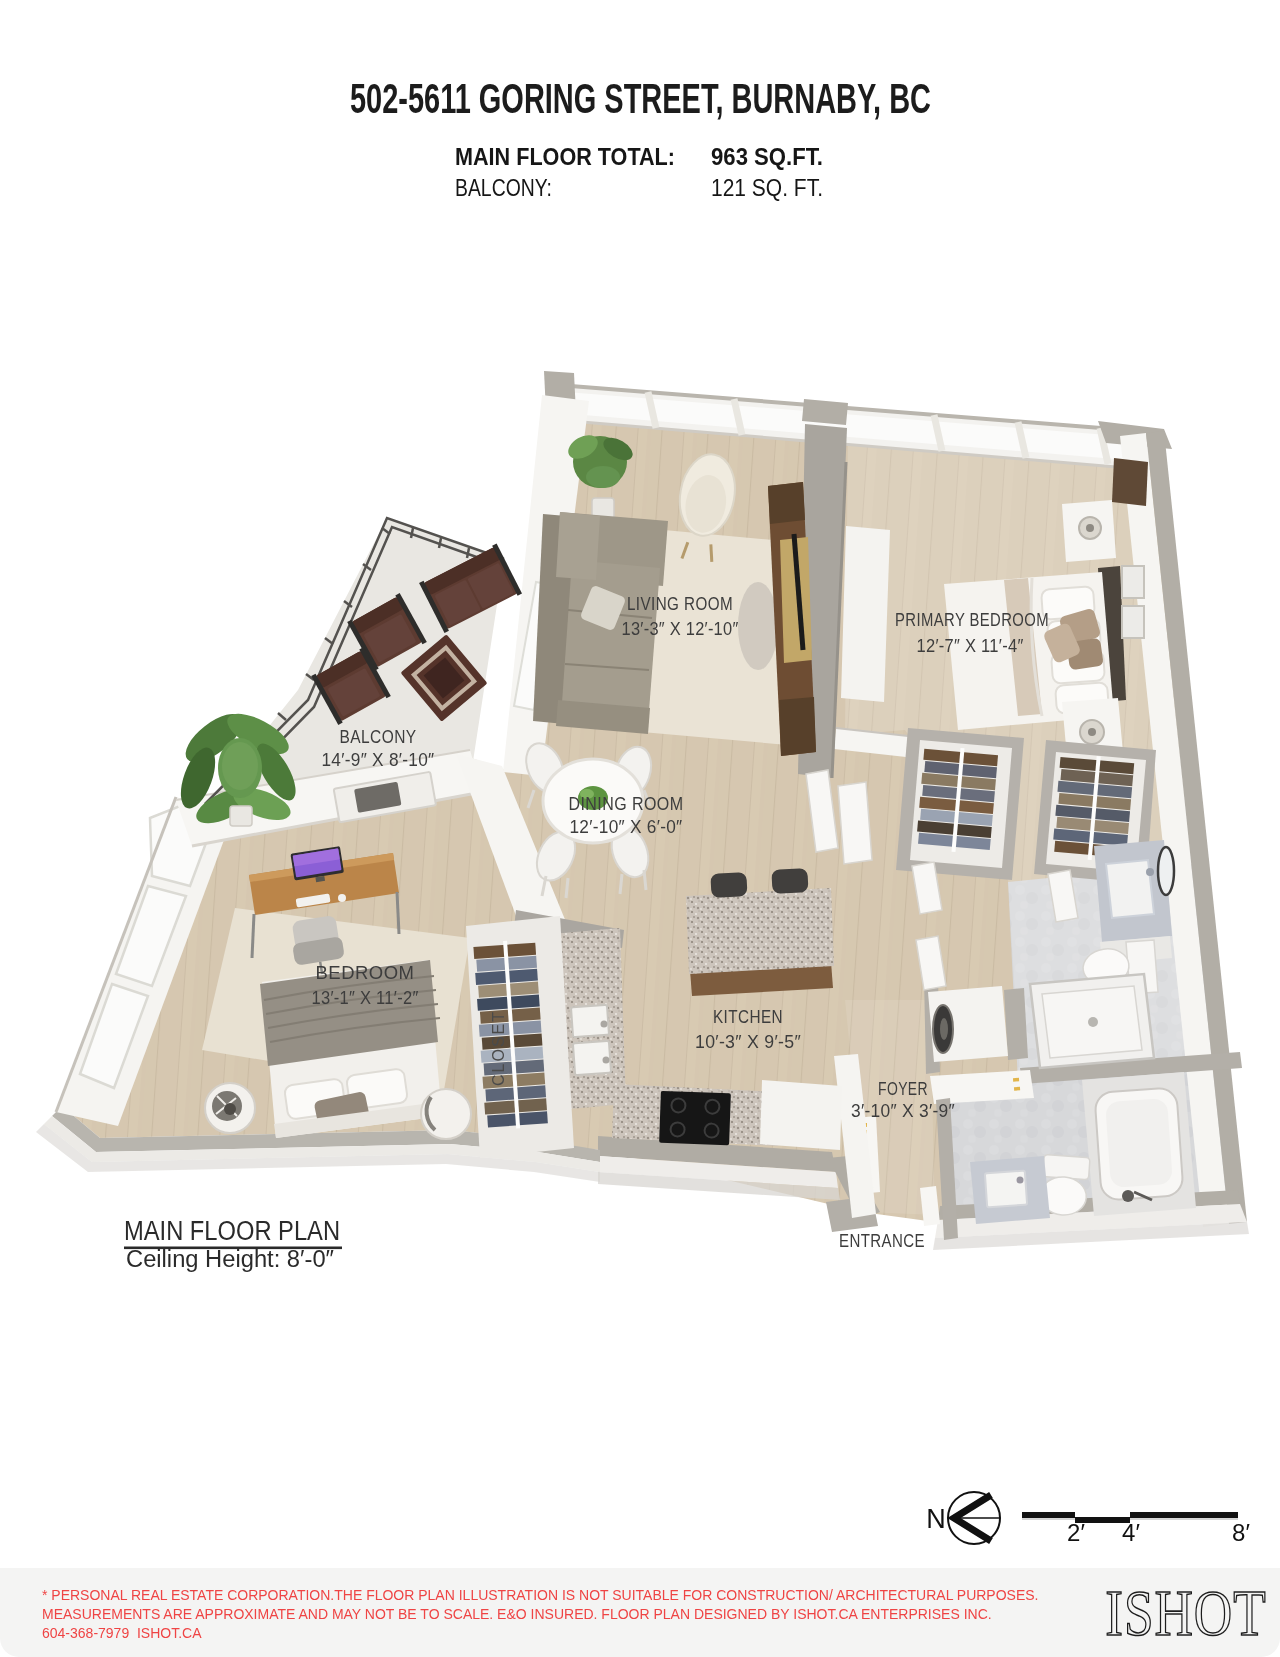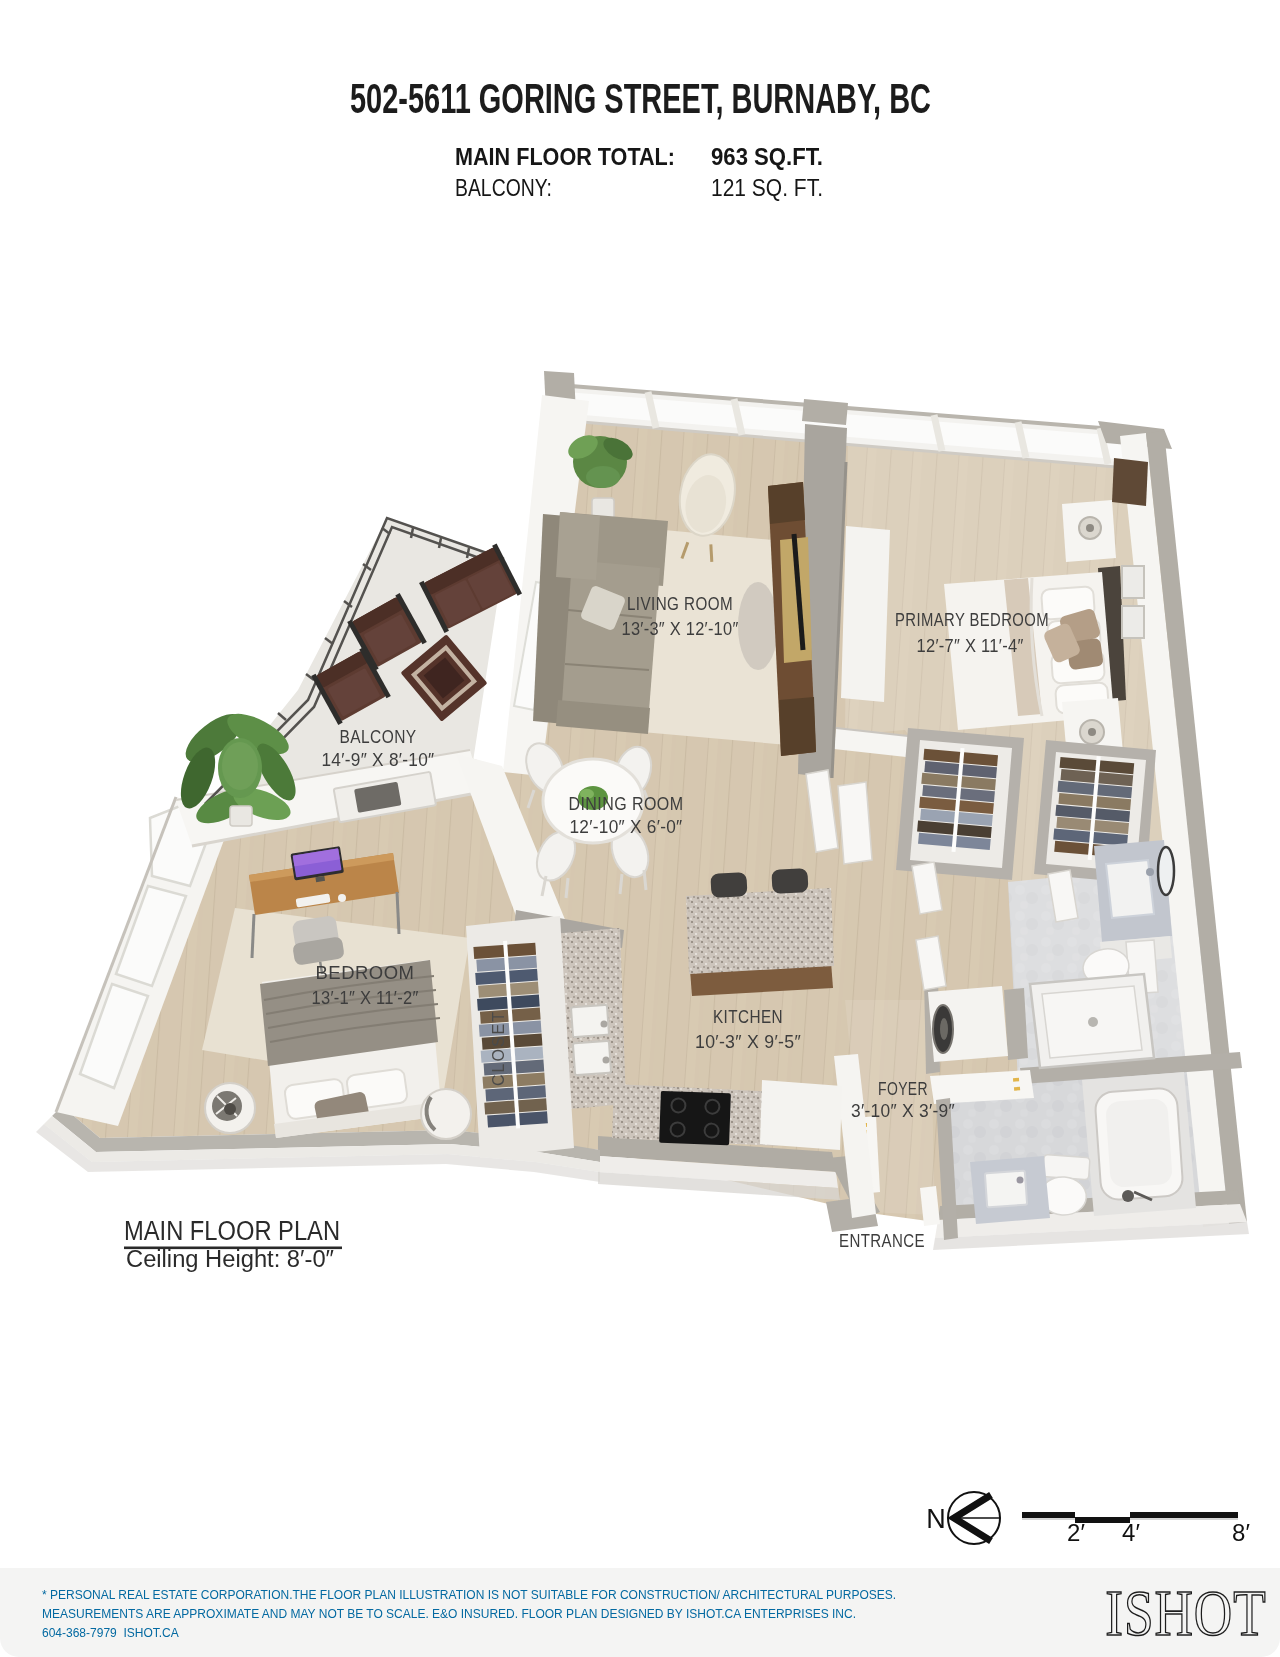--- a/index.html
+++ b/index.html
@@ -2,21 +2,21 @@
 <html><head>
 <meta charset="utf-8">
 <style>
   html,body{margin:0;padding:0;background:#ffffff;}
   .page{position:relative;width:1280px;height:1657px;background:#ffffff;overflow:hidden;
         font-family:"Liberation Sans", sans-serif;border-radius:19px;}
   svg{position:absolute;left:0;top:0;}
   .rl{font-size:18.5px;fill:#3d3d3d;letter-spacing:0.5px;}
   .rd{font-size:18.5px;fill:#3d3d3d;letter-spacing:0.3px;}
   .foot{position:absolute;left:0;top:1568px;width:1280px;height:89px;background:#f4f4f3;}
-  .ft{position:absolute;left:42px;top:1586px;font-size:12px;color:#0369a1;line-height:19px;}
+  .ft{position:absolute;left:42px;top:1586px;font-size:14px;color:#ef4444;line-height:19px;}
 </style>
 </head>
 <body>
 <div class="page">
 
   <svg width="1280" height="1657" viewBox="0 0 1280 1657">
   <defs>
     <pattern id="speck" patternUnits="userSpaceOnUse" width="10" height="10">
       <rect width="10" height="10" fill="#cdc5bc"></rect>
       <circle cx="2" cy="2" r="1.1" fill="#8f867c"></circle>

